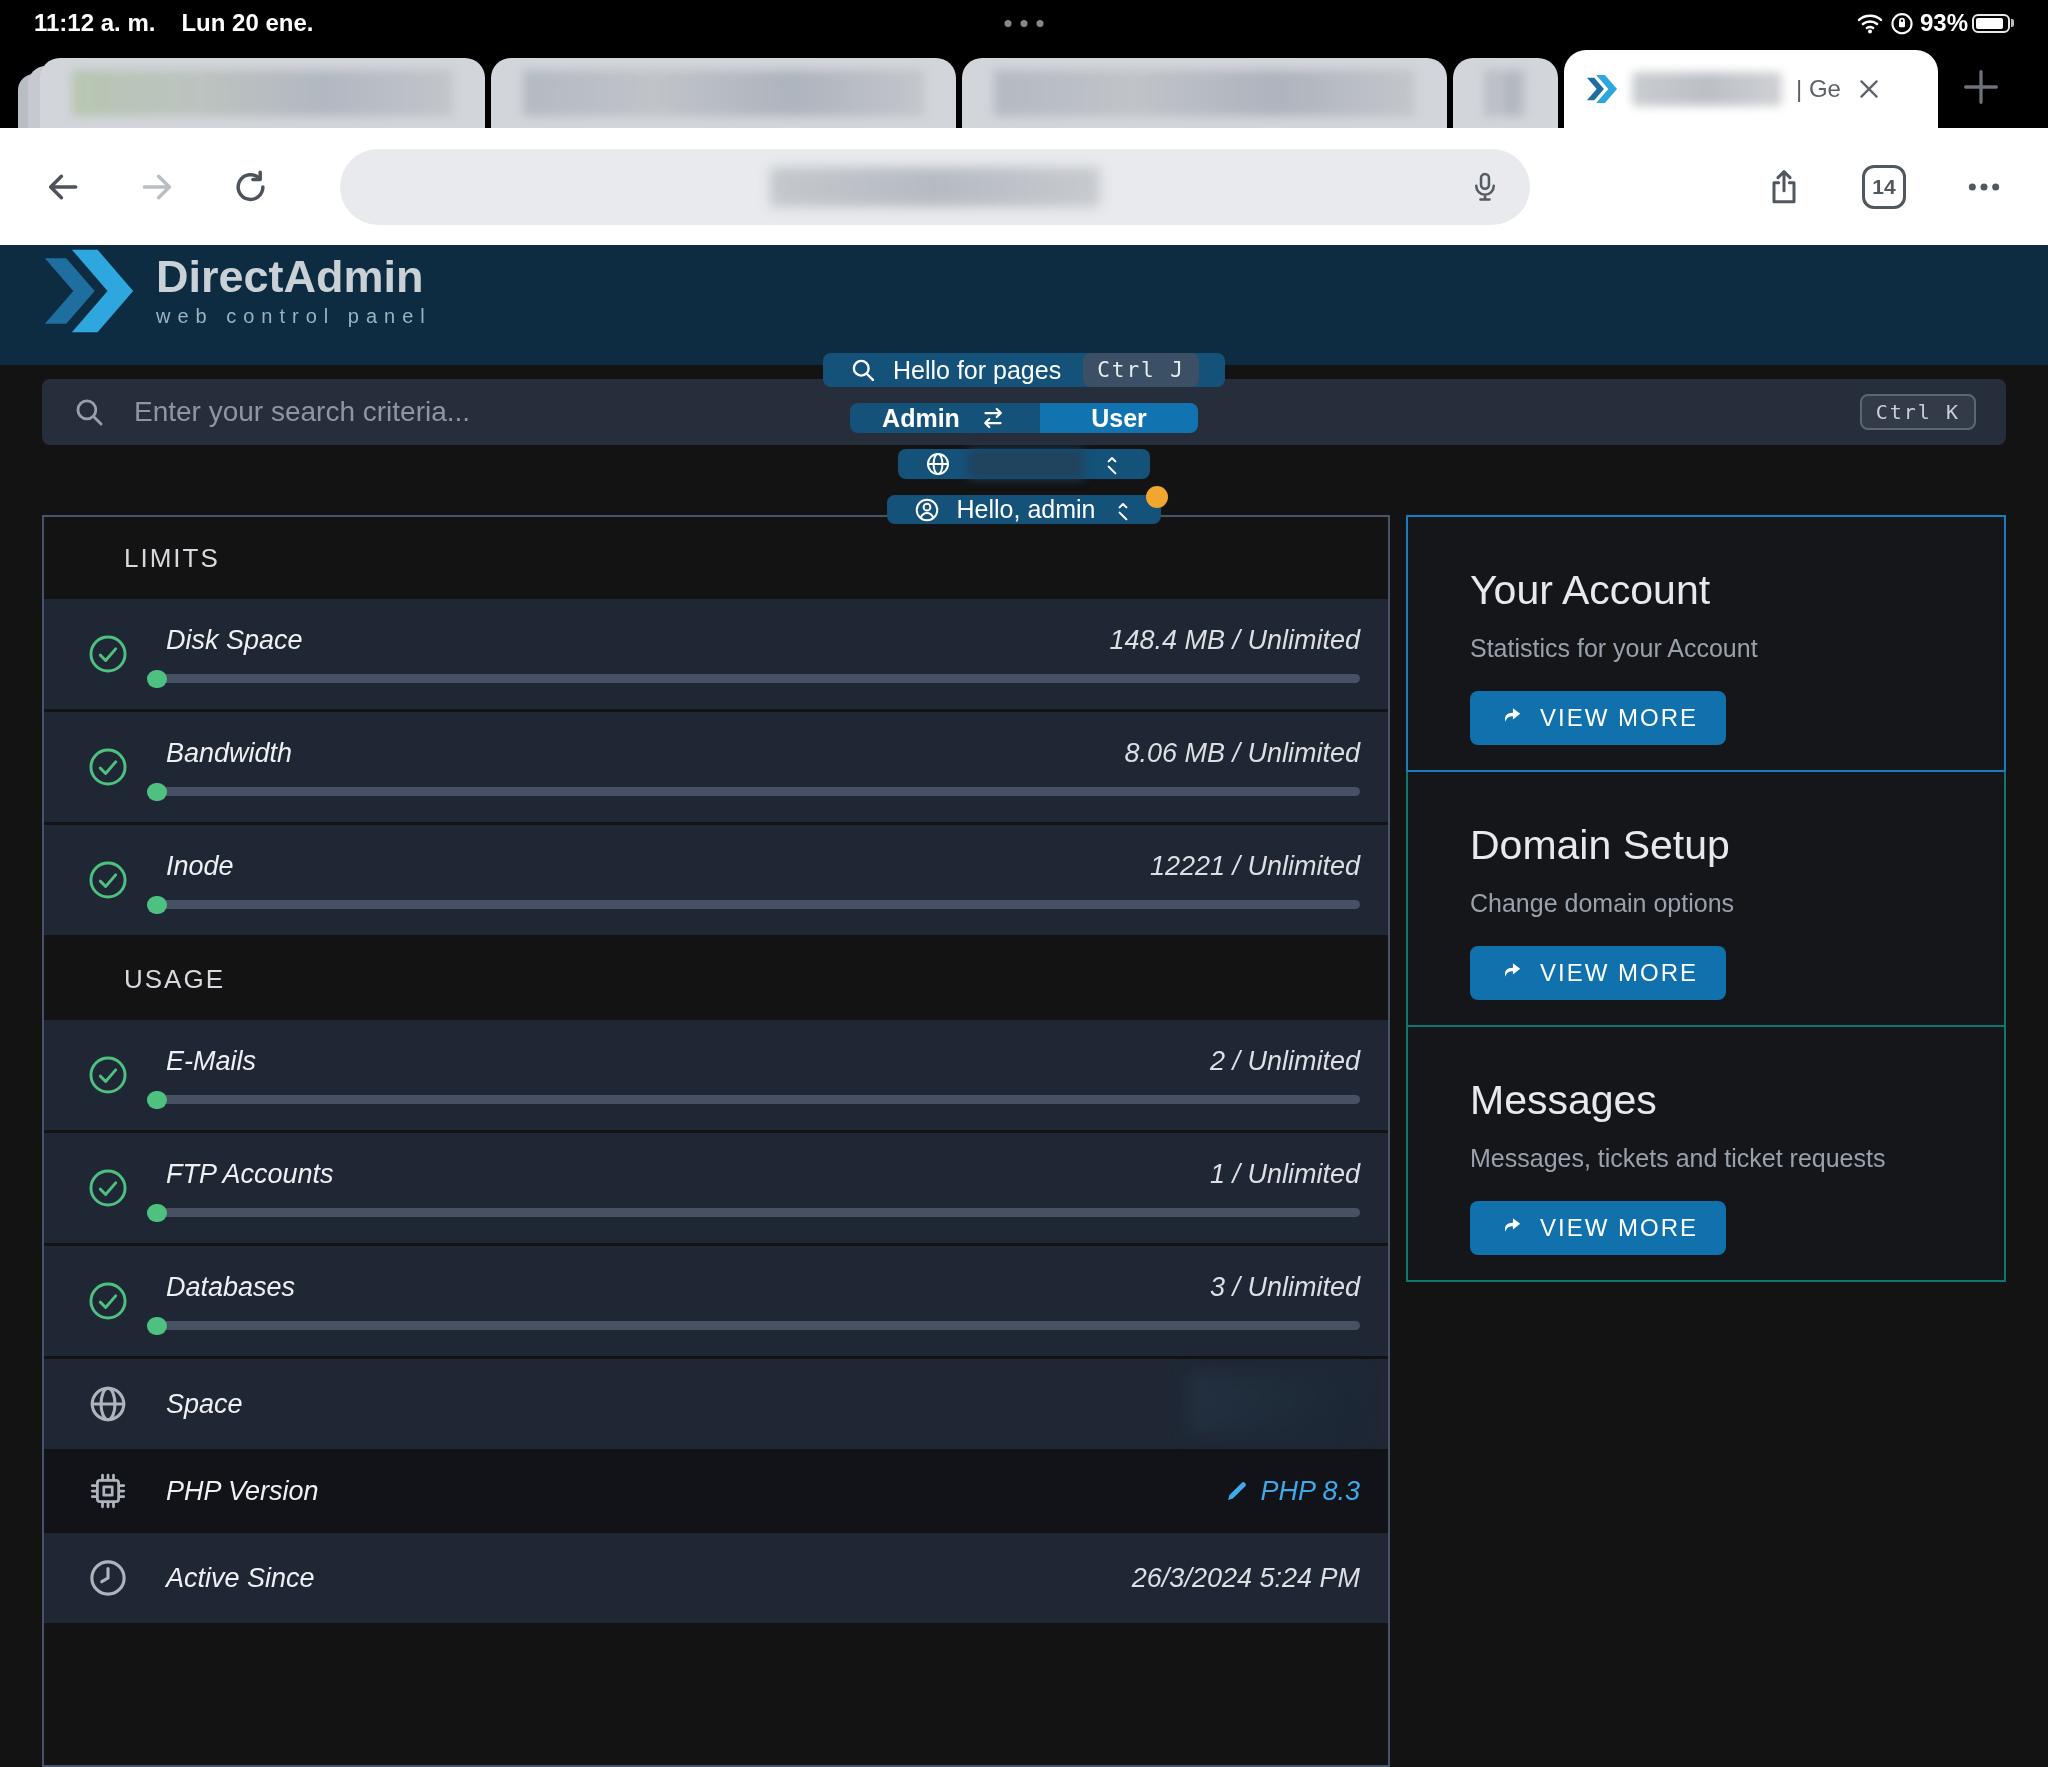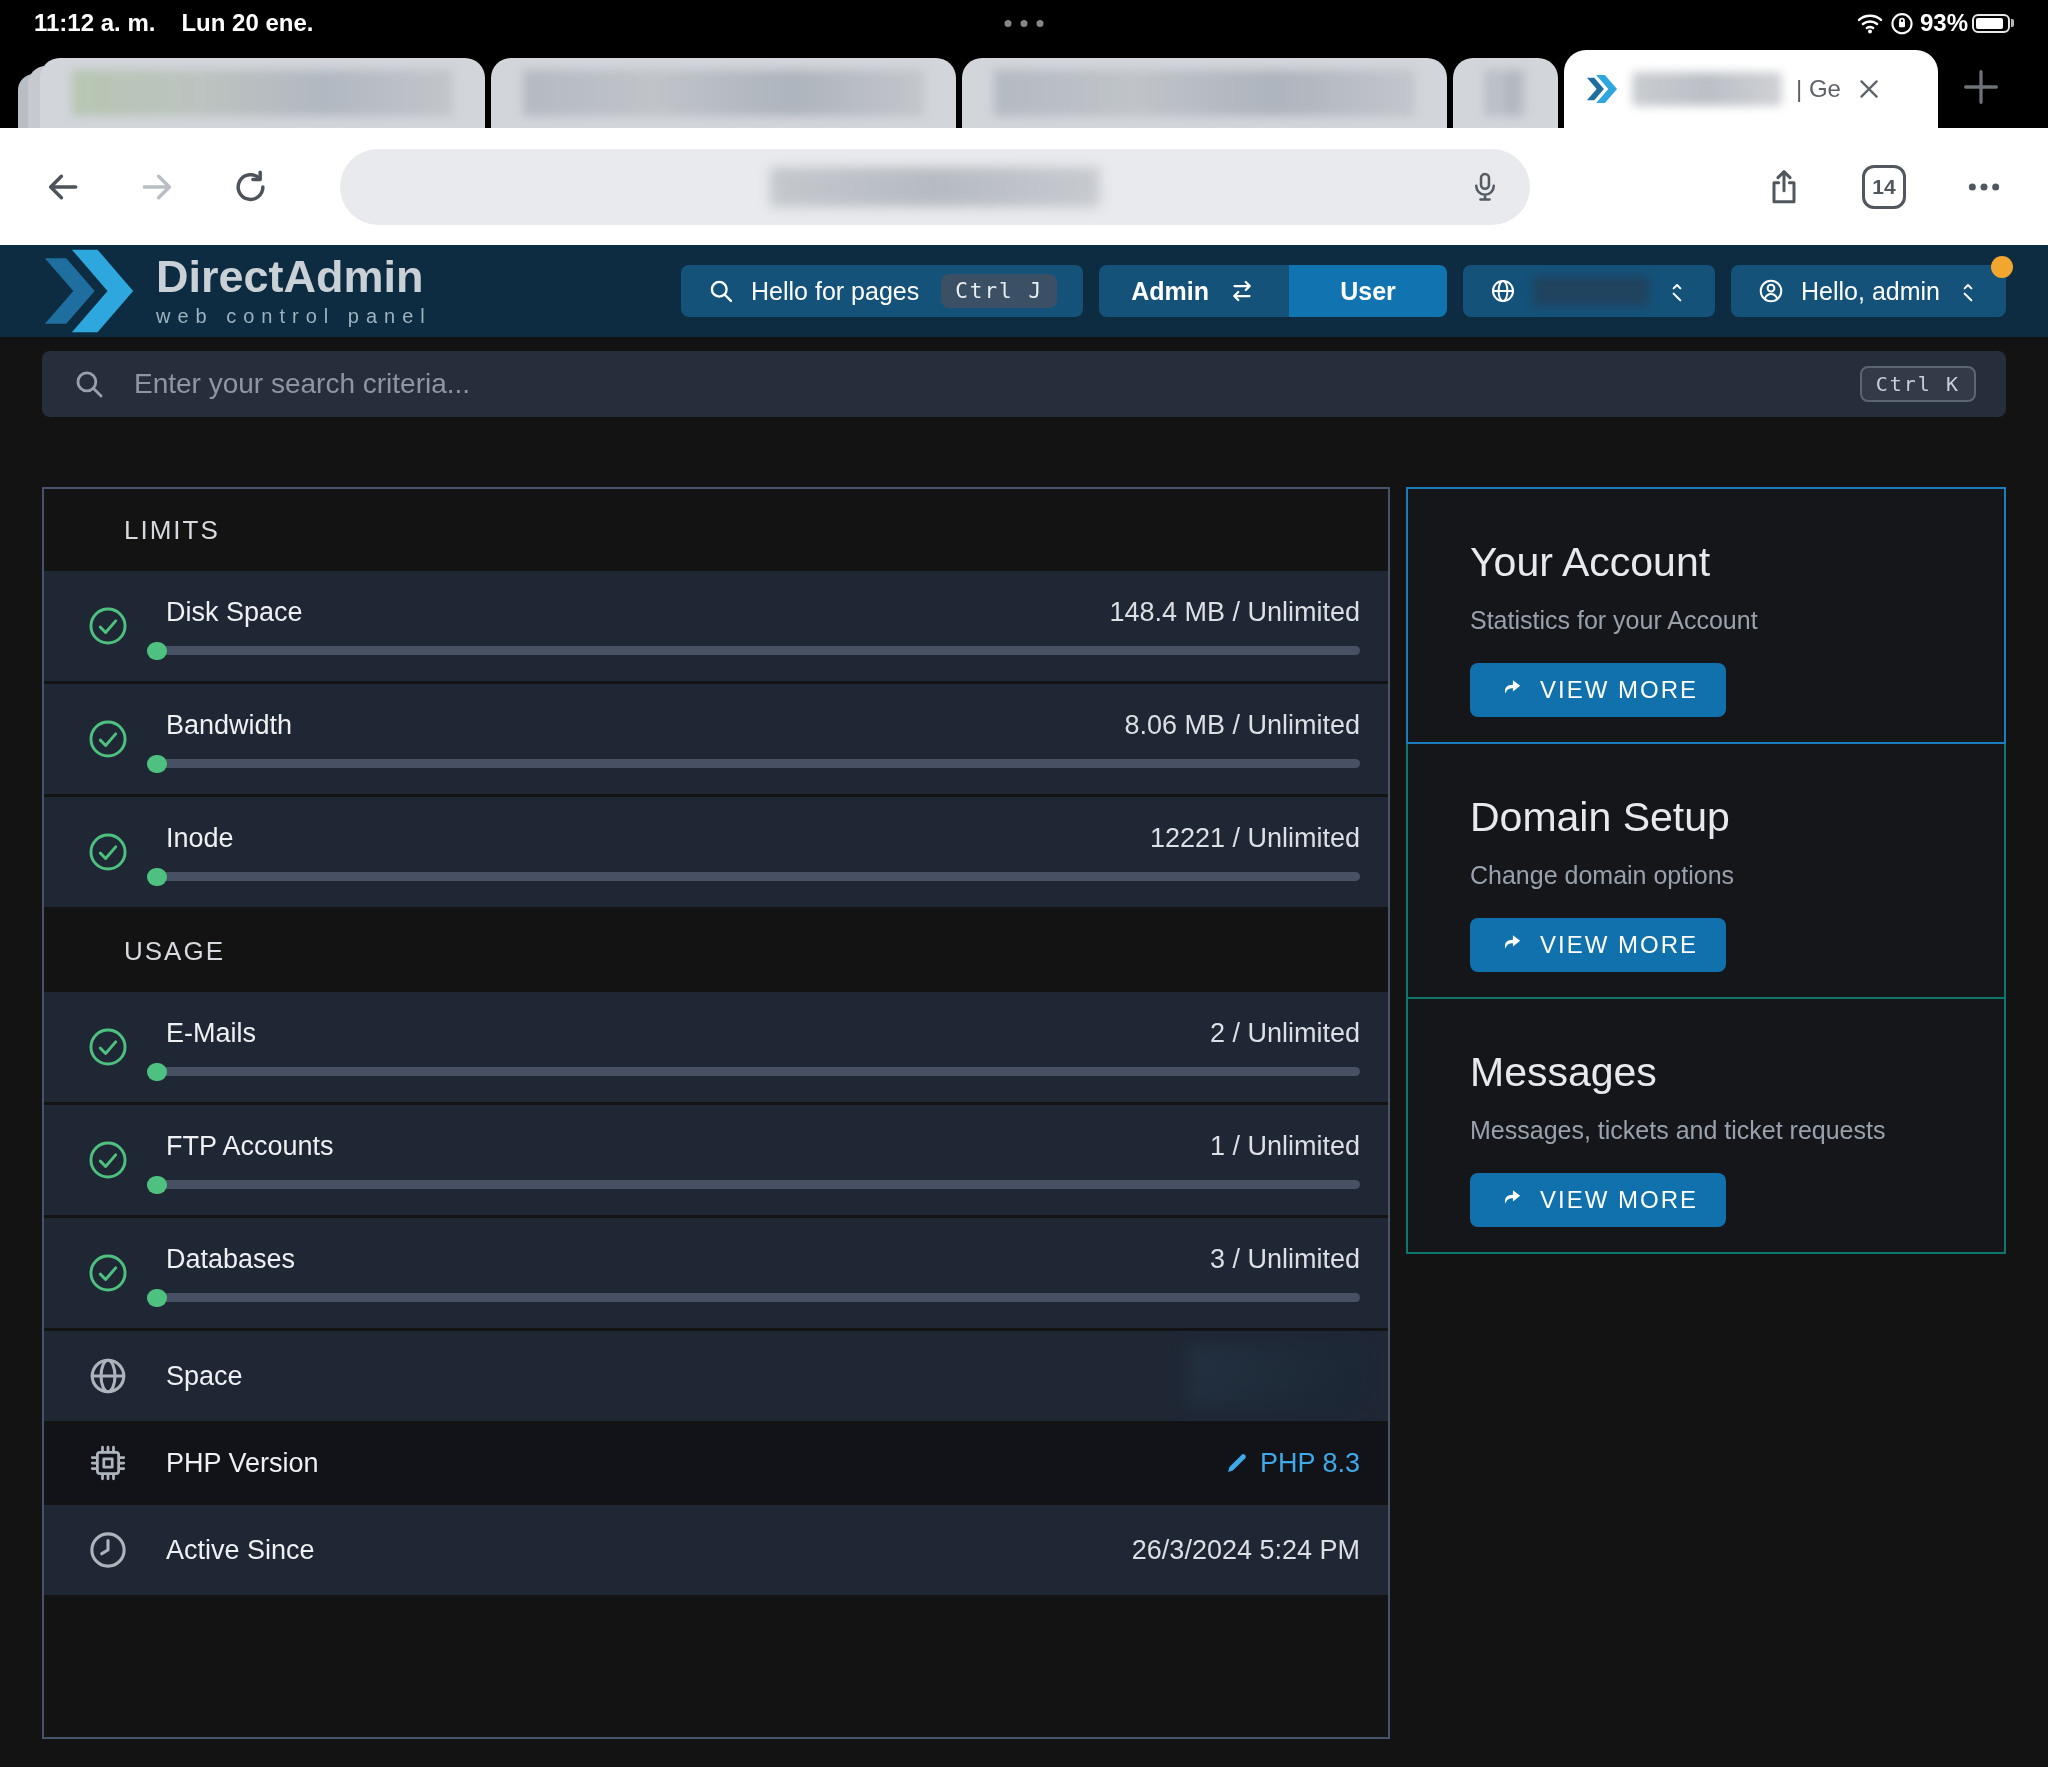--- a/index.html
+++ b/index.html
@@ -49,21 +49,21 @@
            position:relative;display:flex;align-items:center;justify-content:center;}
   .url-blur{width:330px;height:40px;border-radius:4px;filter:blur(6px);
            background:linear-gradient(90deg,#c4c8cd,#b6bbc2,#c7cacf);}
   .urlpill .i.mic{position:absolute;right:28px;width:34px;height:34px;color:#545b63;}
   .tb-right{margin-left:auto;display:flex;align-items:center;gap:58px;color:#51575e;}
   .tb-right .i{width:40px;height:40px;color:#51575e;}
   .tabcount{width:44px;height:44px;border:3px solid #51575e;border-radius:12px;display:flex;
             align-items:center;justify-content:center;font-size:21px;font-weight:700;color:#51575e;box-sizing:border-box;}
 
   
-  .dahdr{height:92px;background:#0d2c41;display:flex;align-items:center;padding:0 42px;gap:16px;}
+  .dahdr{height:120px;background:#0d2c41;display:flex;align-items:center;padding:0 42px;gap:16px;flex-direction:column;}
   .brand{display:flex;align-items:center;gap:20px;margin-right:auto;}
   .brand .i.logo{width:94px;height:92px;}
   .brand-title{font-size:45px;font-weight:700;color:#c9d0d6;line-height:1;}
   .brand-sub{font-size:20px;letter-spacing:7px;color:#9cb2bf;margin-top:6px;}
   .hbtn{height:52px;border-radius:8px;background:#14527a;color:#fff;display:flex;align-items:center;
         padding:0 26px;font-size:25px;gap:16px;position:relative;cursor:pointer;}
   .hbtn .i{width:28px;height:28px;color:#fff;}
   .kbd{font-family:"DejaVu Sans Mono",monospace;font-size:21px;background:#3b5064;color:#e8edf2;
        border-radius:8px;padding:5px 14px;letter-spacing:2px;margin-left:6px;}
   .toggle{display:flex;height:52px;border-radius:8px;overflow:visible;}
@@ -83,21 +83,21 @@
              font-family:"Liberation Sans",sans-serif;}
   .searchbar input::placeholder{color:#8f96a2;}
   .kbd2{font-family:"DejaVu Sans Mono",monospace;font-size:20px;color:#c9cfd8;background:#333a48;
         border:2px solid #5c6573;border-radius:8px;padding:4px 14px;letter-spacing:2px;}
 
   
   .content{display:flex;gap:16px;padding:70px 42px 0;height:1252px;overflow:hidden;box-sizing:content-box;}
   .panel{width:1348px;border:2px solid #46536b;background:#131313;display:flex;flex-direction:column;box-sizing:border-box;}
   .sec-header{height:82px;flex:none;display:flex;align-items:center;padding-left:80px;font-size:26px;
               letter-spacing:2px;color:#d6d9de;}
-  .row{background:#1f2735;margin-bottom:3px;position:relative;flex:none;}
+  .row{background:#1f2735;margin-bottom:3px;position:relative;flex:none;font-style:italic;}
   .row .ic{position:absolute;left:42px;top:50%;transform:translateY(-50%);width:44px;height:44px;color:#4ec07f;}
   .row .ic.gray{color:#aeb4bc;}
   .prow{height:110px;display:flex;align-items:center;}
   .rmain{margin-left:103px;flex:1;padding-right:28px;}
   .rtop{display:flex;justify-content:space-between;align-items:baseline;padding-left:19px;
         font-size:27px;color:#eef0f3;margin-bottom:18px;}
   .rvalue{color:#dcdfe4;}
   .rtrack{height:9px;border-radius:5px;background:#475163;position:relative;}
   .rfill{position:absolute;left:0;top:50%;transform:translateY(-50%);width:20px;height:18px;
          border-radius:9px;background:#4ec07f;}

